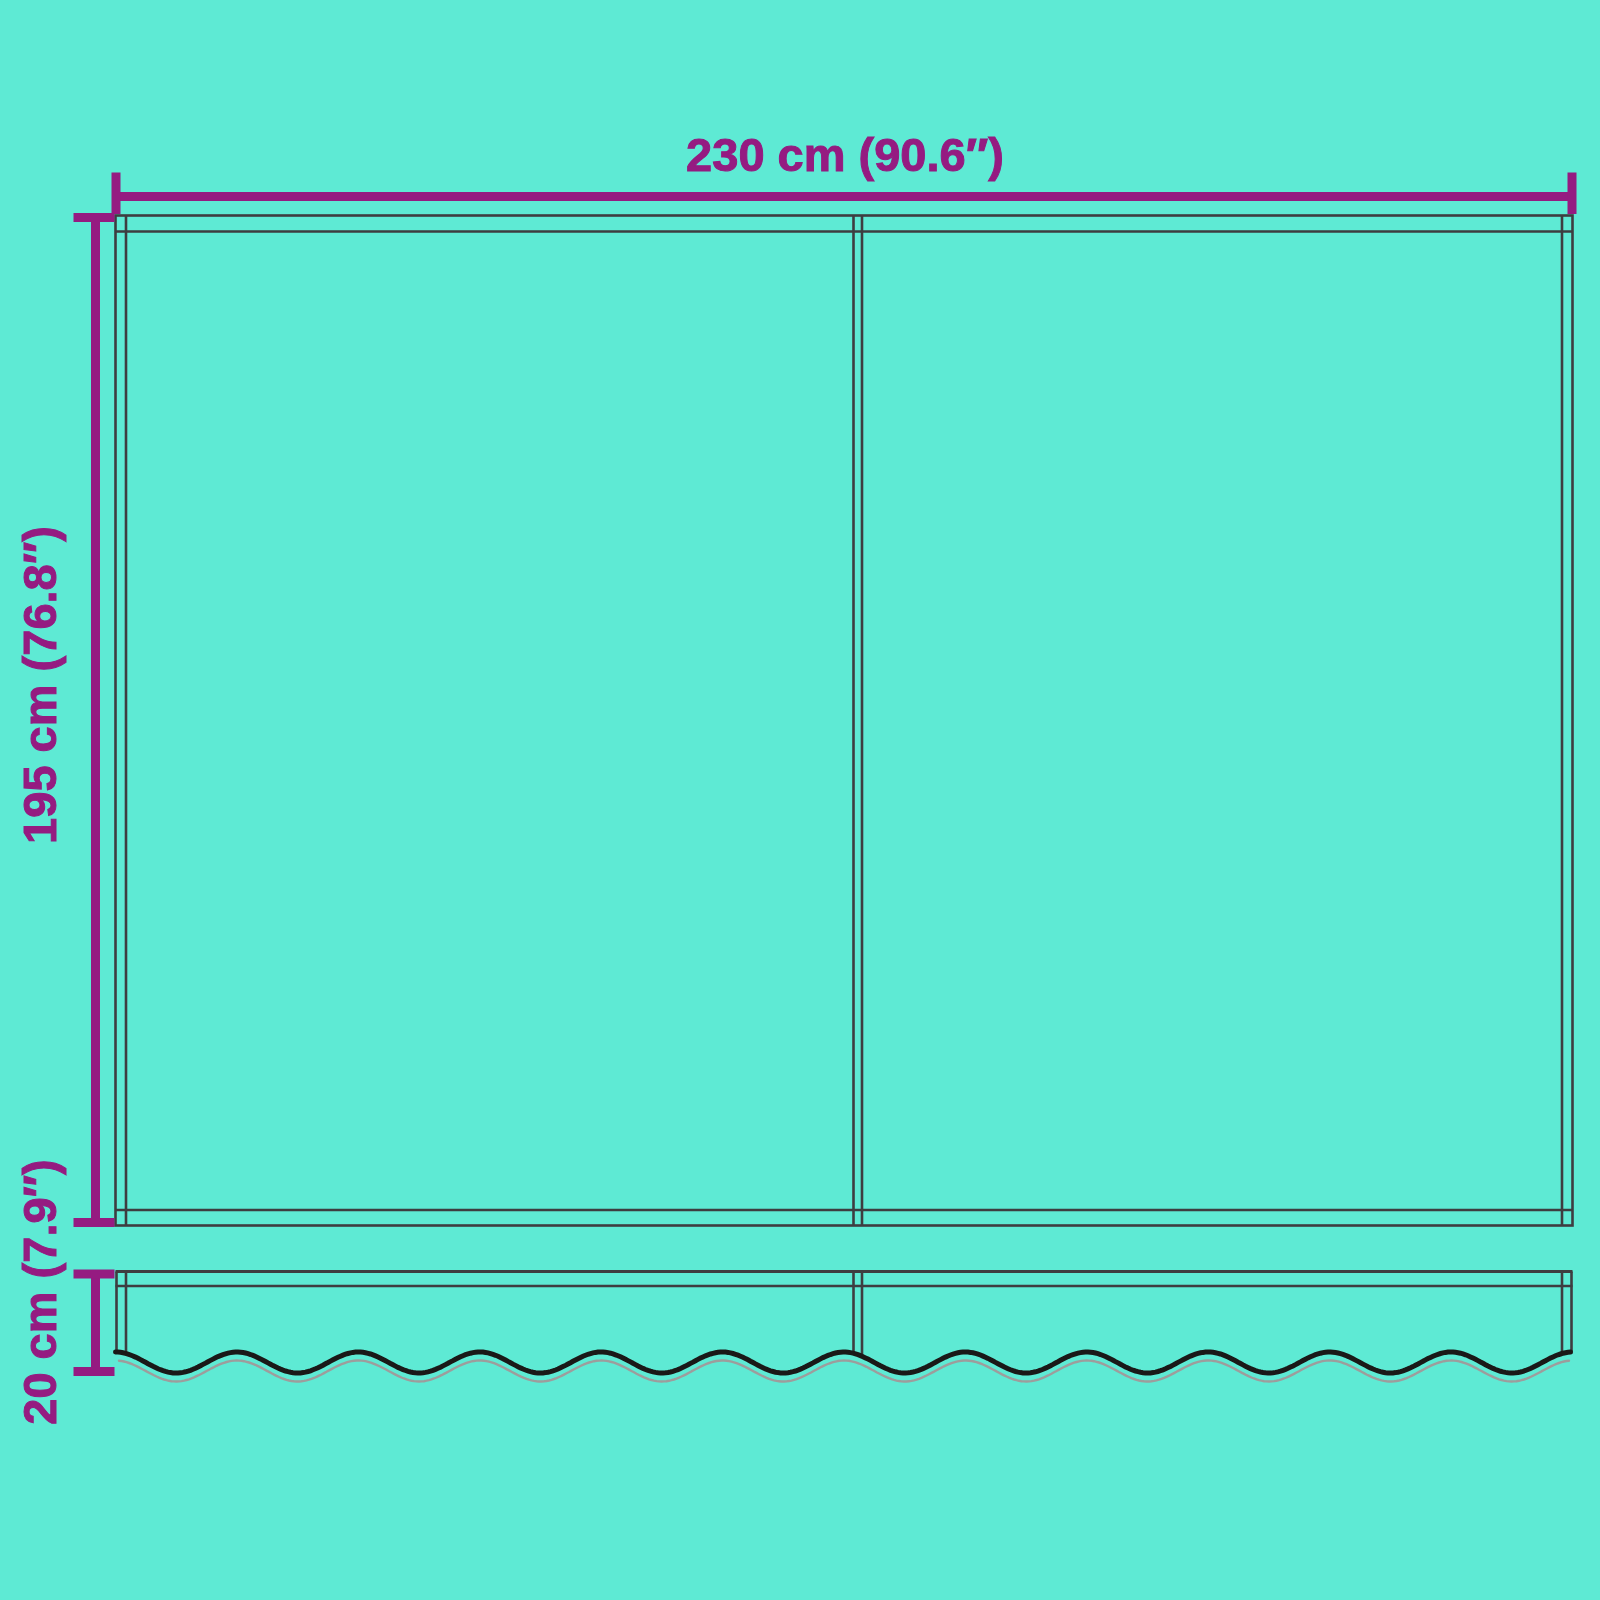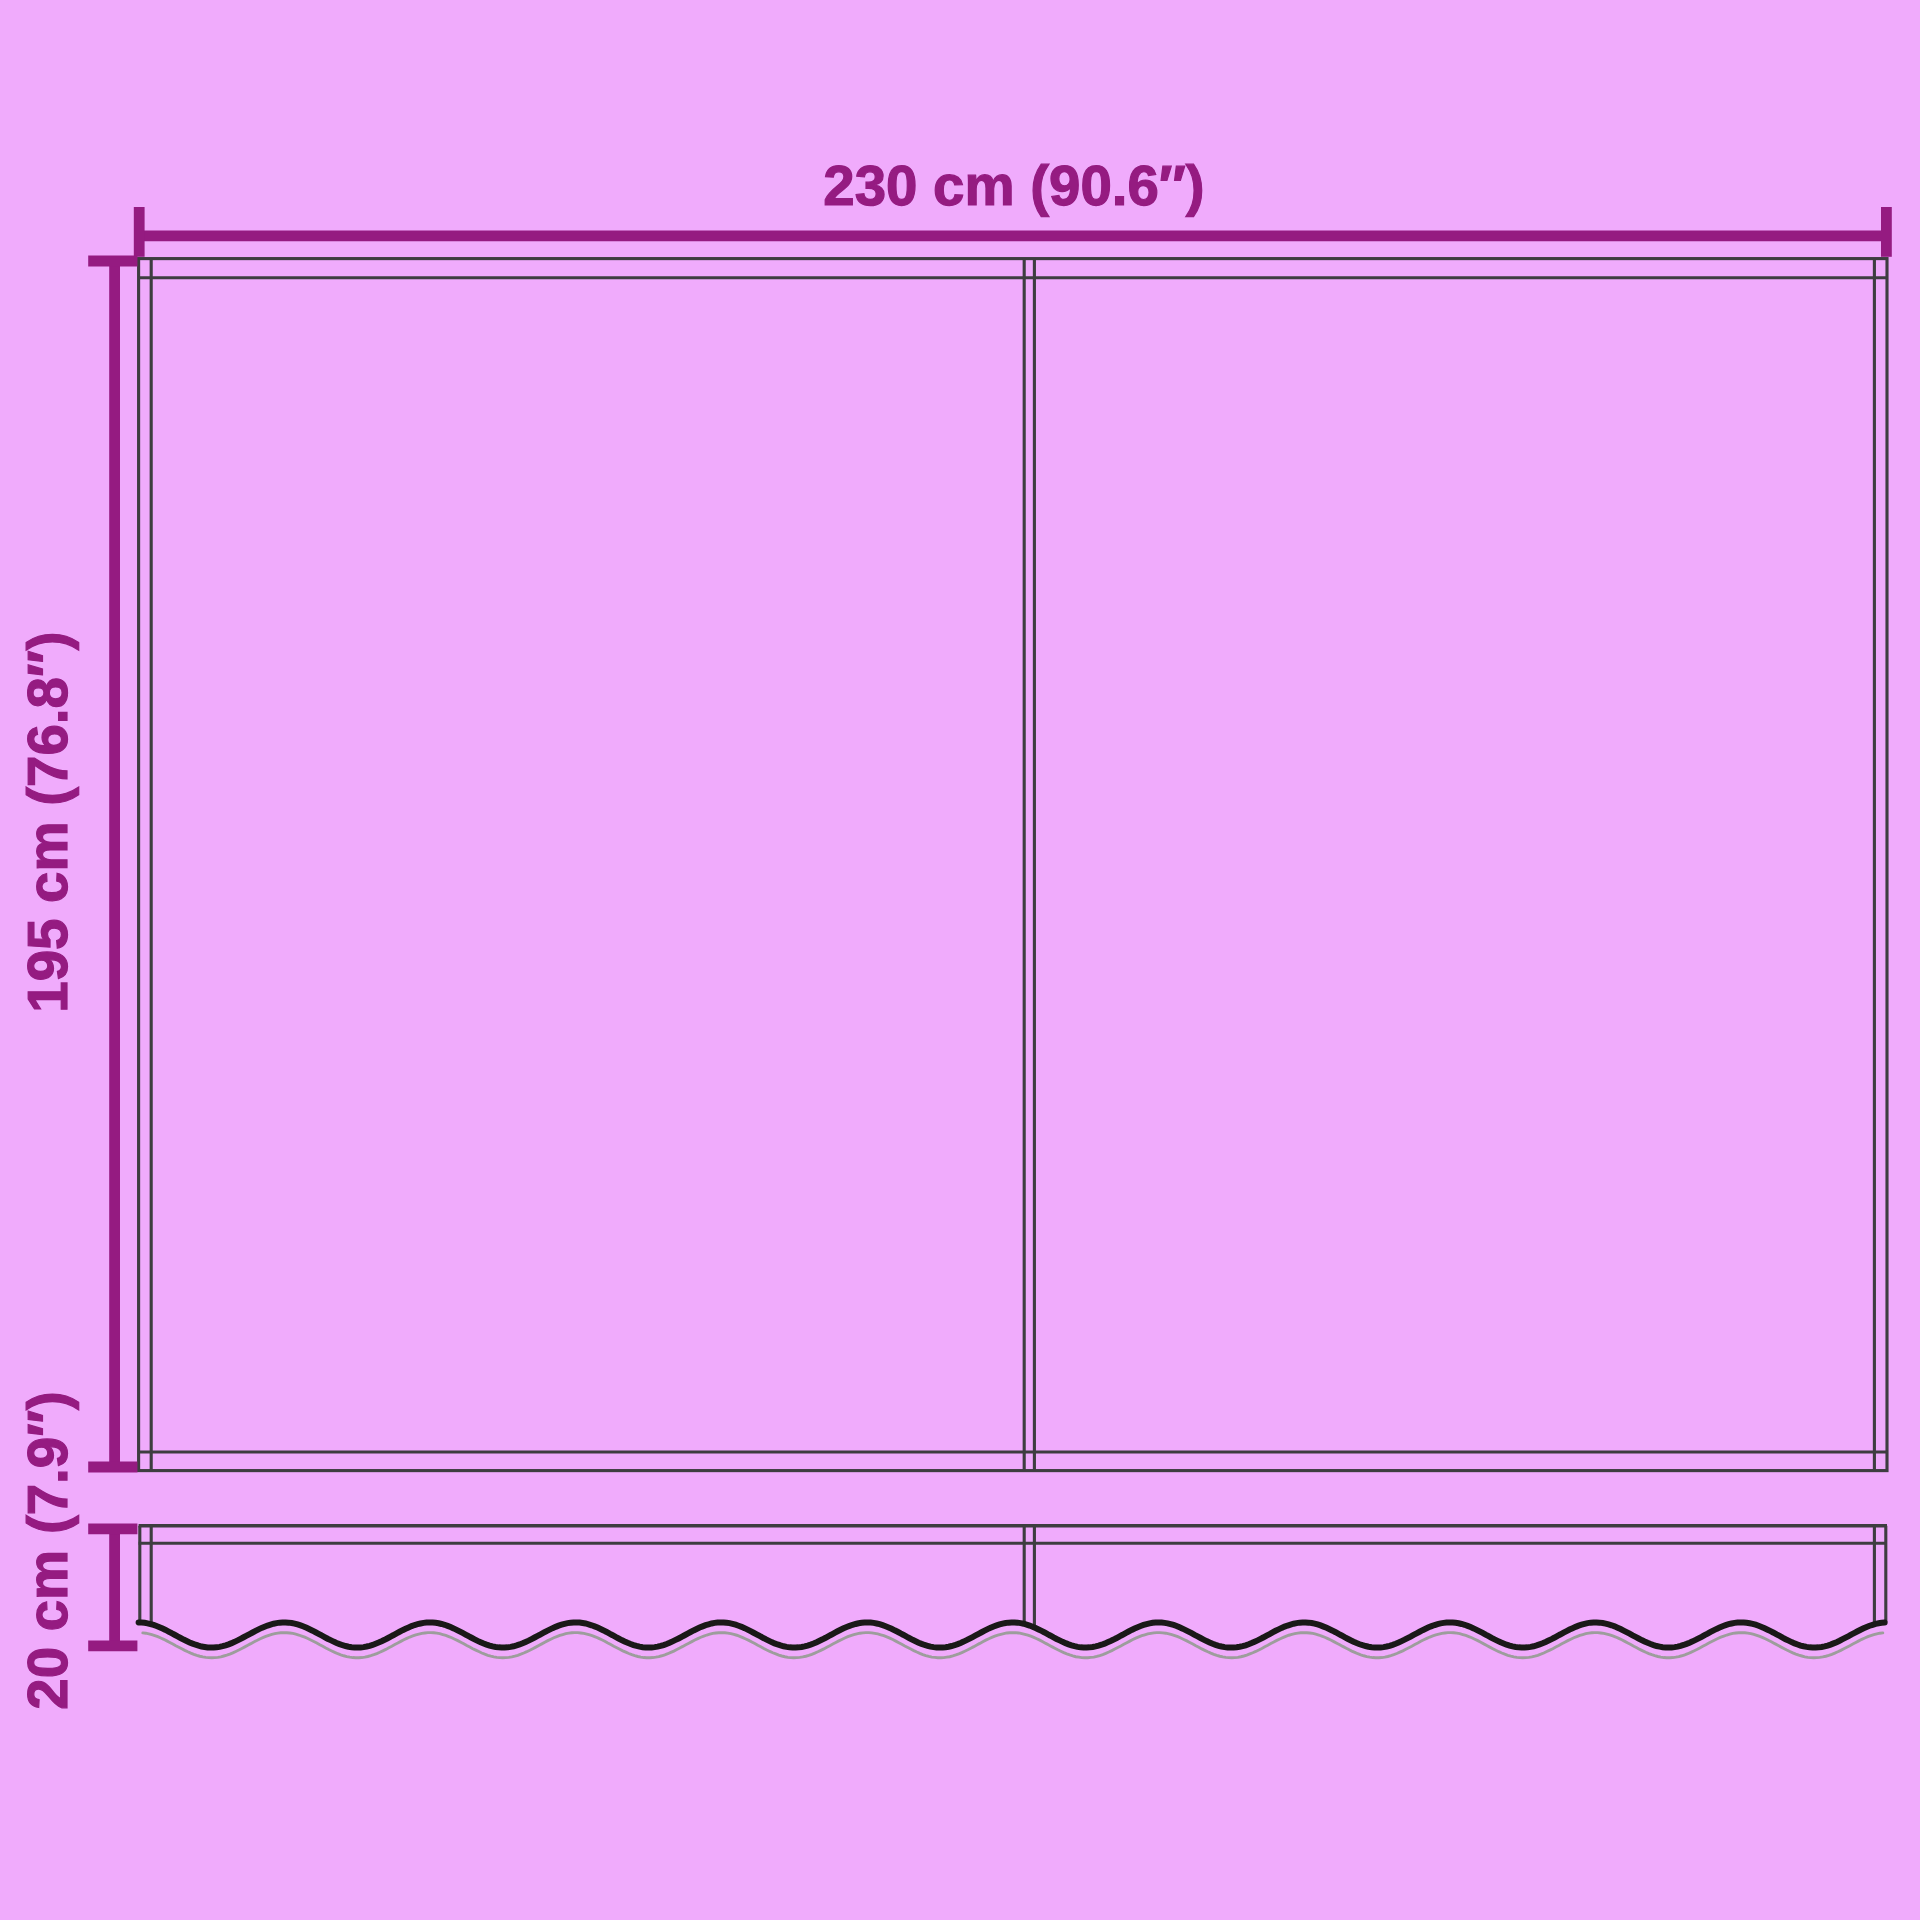--- a/index.html
+++ b/index.html
@@ -4,21 +4,21 @@
 <style>
   html, body {
     margin: 0;
     padding: 0;
     background: #ffffff;
   }
   .stage {
     width: 1600px;
     height: 1600px;
     position: relative;
-    background: #f0abfc;
+    background: #5eead4;
     font-family: "Liberation Sans", sans-serif;
   }
   svg { display: block; }
   .outline {
     stroke: #3E3D40;
     stroke-width: 2.6;
     fill: none;
   }
   .outline-heavy {
     stroke: #3E3D40;

